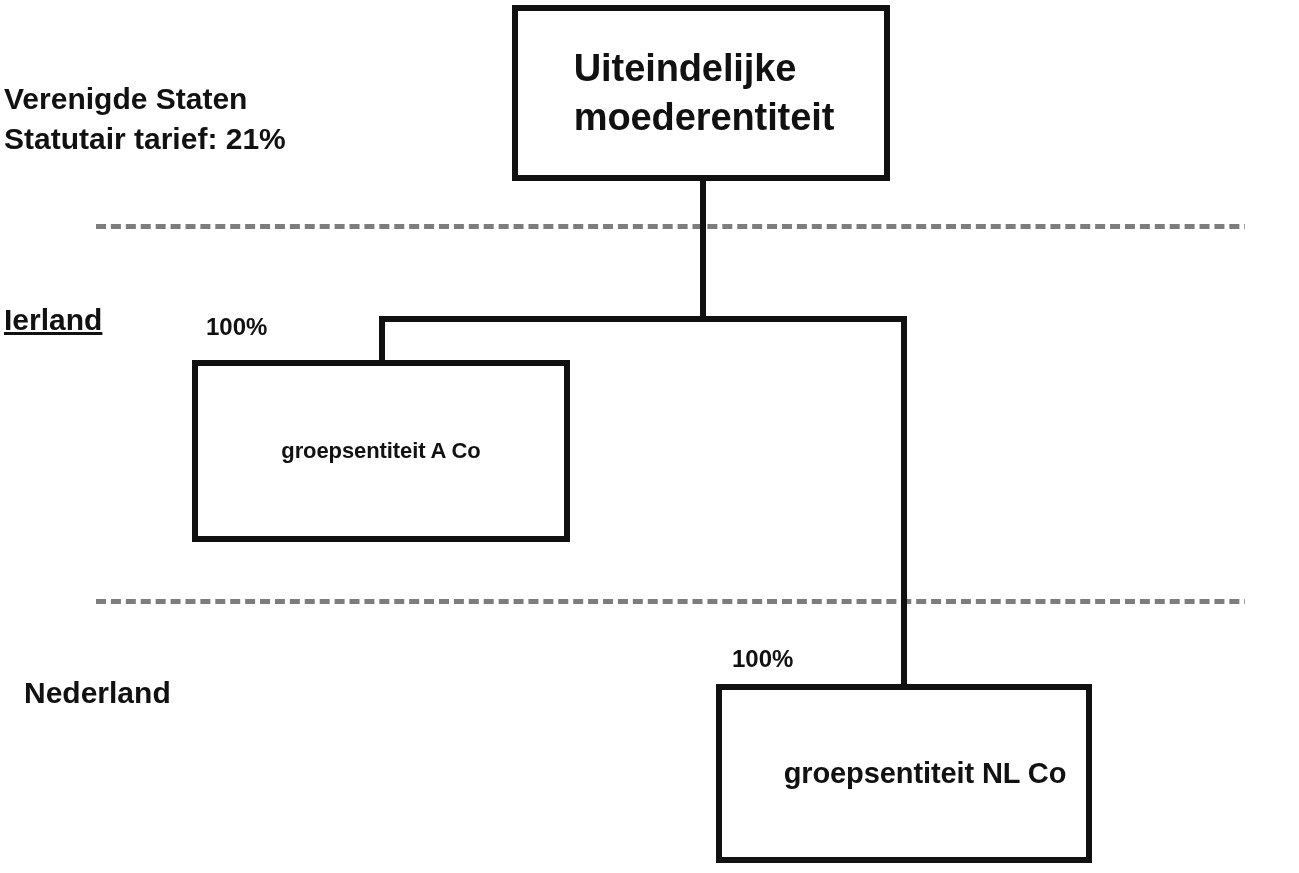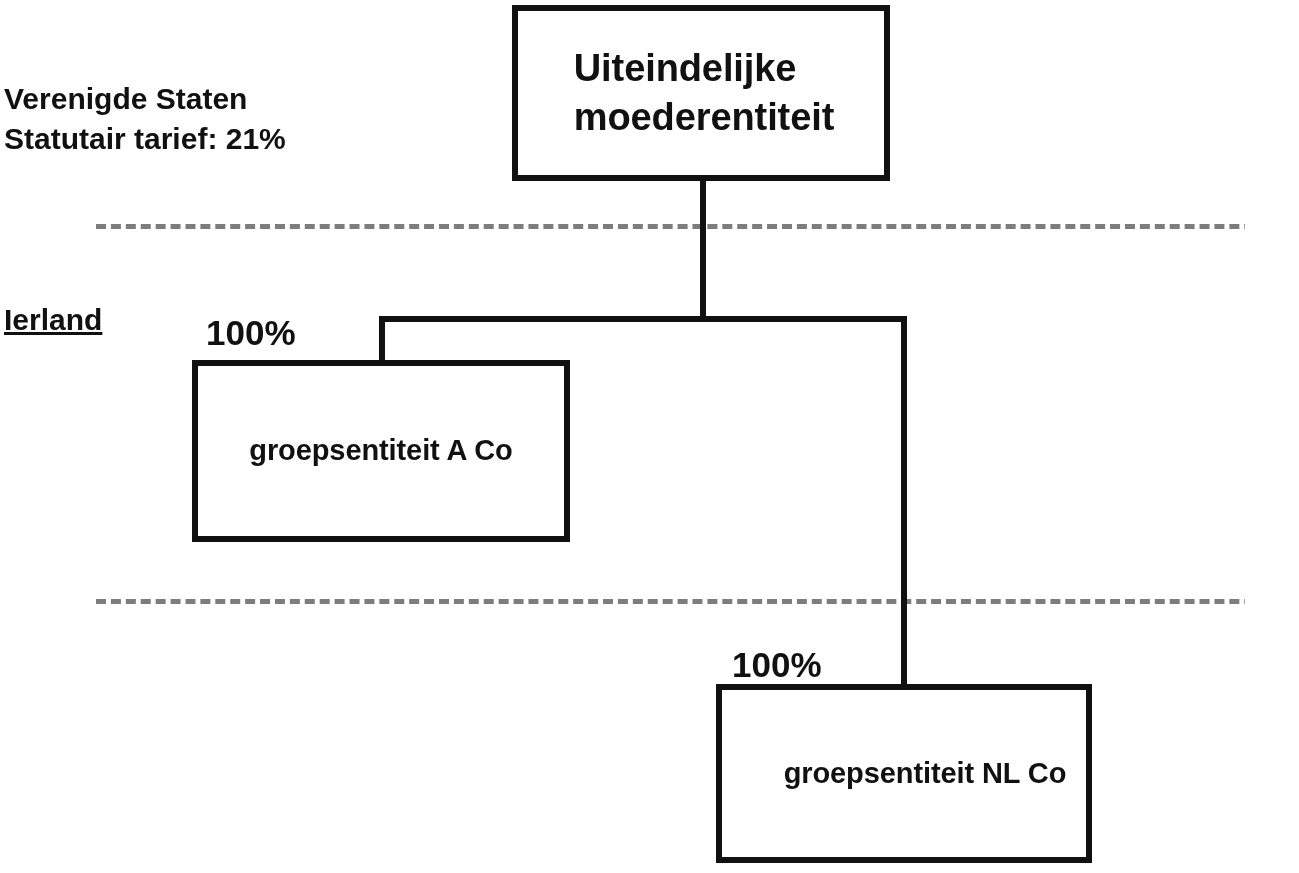--- a/index.html
+++ b/index.html
@@ -52,21 +52,21 @@
     padding-left: 6px;
   }
 
   #box-group-entity-a {
     left: 192px;
     top: 360px;
     width: 378px;
     height: 182px;
   }
   #box-group-entity-a .box-label {
-    font-size: 29px;
+    font-size: 22px;
   }
 
   #box-group-entity-nl {
     left: 716px;
     top: 684px;
     width: 376px;
     height: 179px;
   }
   #box-group-entity-nl .box-label {
     font-size: 29px;
@@ -142,21 +142,21 @@
   #label-netherlands {
     left: 24px;
     top: 673px;
   }
 
   
   .ownership-label {
     position: absolute;
     font-weight: bold;
     color: #111111;
-    font-size: 35px;
+    font-size: 24px;
     z-index: 4;
   }
   #ownership-a-co {
     left: 206px;
     top: 313px;
   }
   #ownership-nl-co {
     left: 732px;
     top: 645px;
   }
@@ -165,20 +165,21 @@
 <body>
 
 <div id="canvas">
 
   <div class="jurisdiction-divider" id="divider-us-ireland"></div>
   <div class="jurisdiction-divider" id="divider-ireland-netherlands"></div>
 
   <div class="jurisdiction-label" id="label-united-states">Verenigde Staten
 Statutair tarief: 21%</div>
   <div class="jurisdiction-label" id="label-ireland">Ierland</div>
+  <div class="jurisdiction-label" id="label-netherlands">Nederland</div>
 
   <div class="connector" id="connector-stem"></div>
   <div class="connector" id="connector-branch-bar"></div>
   <div class="connector" id="connector-drop-left"></div>
   <div class="connector" id="connector-drop-right"></div>
 
   <div class="ownership-label" id="ownership-a-co">100%</div>
   <div class="ownership-label" id="ownership-nl-co">100%</div>
 
   <div class="entity-box" id="box-ultimate-parent">

